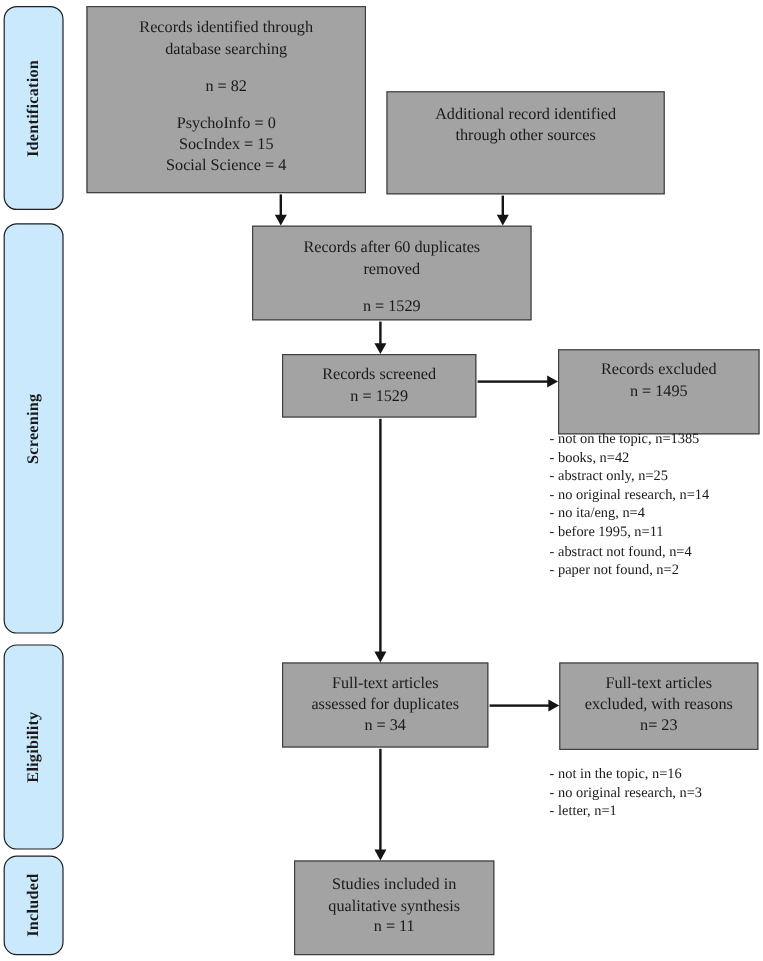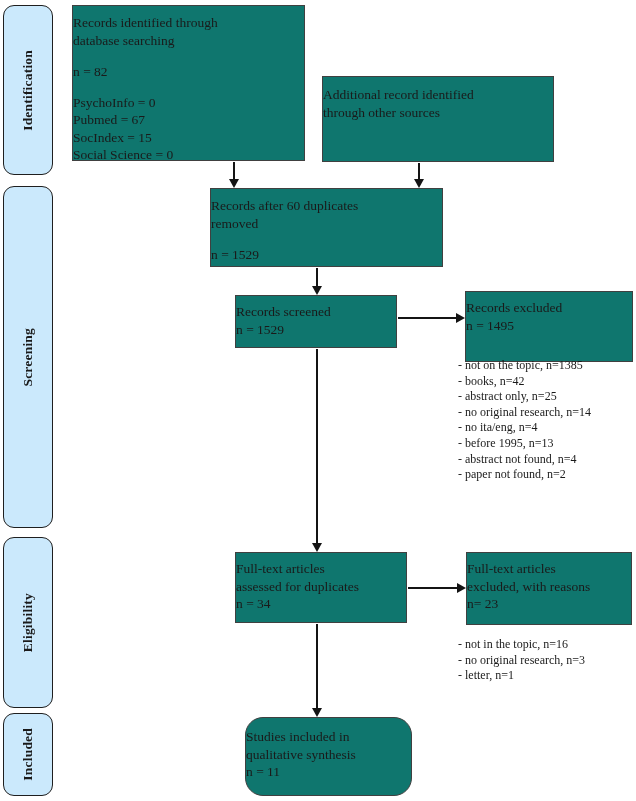--- a/index.html
+++ b/index.html
@@ -13,22 +13,22 @@
     background:#cbe9fc; border:1.6px solid #1f1f1f; border-radius:11px;
     display:flex; align-items:center; justify-content:center;
   }
   .stage span {
     writing-mode:vertical-rl; transform:rotate(180deg);
     font-weight:bold; font-size:13.5px; letter-spacing:.2px; white-space:nowrap;
   }
 
   
   .fbox {
-    position:absolute; background:#0f766e; border:1.6px solid #404040;
-    text-align:left; font-size:13.5px; line-height:17.5px;
+    position:absolute; background:#a3a3a3; border:1.6px solid #404040;
+    text-align:center; font-size:13.5px; line-height:17.5px;
   }
   .fbox .cnt { display:block; }
 
   
   .rlist { position:absolute; font-size:12px; line-height:15.6px; text-align:left; }
 
   
   .arr-v { position:absolute; width:2px; background:#141414; }
   .arr-v::after {
     content:""; position:absolute; left:-4px; bottom:-8px;
@@ -40,21 +40,21 @@
     content:""; position:absolute; top:-4px; right:-8px;
     border-top:5px solid transparent; border-bottom:5px solid transparent;
     border-left:9px solid #141414;
   }
 
   .mt14 { margin-top:14px; }
   .mt13 { margin-top:13px; }
   .pt8 { padding-top:8px; }
   .pt7 { padding-top:7px; }
   .pt9 { padding-top:9px; }
-  .pt10 { padding-top:10px;border-radius:18px; }
+  .pt10 { padding-top:10px; }
 </style>
 </head>
 <body>
 
 <div class="canvas">
 
   <div class="stage" style="top:5px; height:170px;">
     <span>Identification</span>
   </div>
   <div class="stage" style="top:186px; height:342px;">
@@ -65,23 +65,22 @@
   </div>
   <div class="stage" style="top:713px; height:83px;">
     <span>Included</span>
   </div>
 
   <div class="fbox pt8" style="left:72px; top:5px; width:233px; height:156px;">
     <div>Records identified through</div>
     <div>database searching</div>
     <div class="cnt mt14">n = 82</div>
     <div class="mt13">PsychoInfo = 0</div>
-    <div>Pubmed = 67</div>
     <div>SocIndex = 15</div>
-    <div>Social Science = 0</div>
+    <div>Social Science = 4</div>
   </div>
 
   <div class="fbox pt9" style="left:322px; top:76px; width:232px; height:86px;">
     <div>Additional record identified</div>
     <div>through other sources</div>
   </div>
 
   <div class="fbox pt8" style="left:210px; top:188px; width:233px; height:79px;">
     <div>Records after 60 duplicates</div>
     <div>removed</div>
@@ -97,21 +96,21 @@
     <div>Records excluded</div>
     <div class="cnt">n = 1495</div>
   </div>
 
   <div class="rlist" style="left:458px; top:358px; width:178px;">
     <div>- not on the topic, n=1385</div>
     <div>- books, n=42</div>
     <div>- abstract only, n=25</div>
     <div>- no original research, n=14</div>
     <div>- no ita/eng, n=4</div>
-    <div>- before 1995, n=13</div>
+    <div>- before 1995, n=11</div>
     <div>- abstract not found, n=4</div>
     <div>- paper not found, n=2</div>
   </div>
 
   <div class="fbox pt7" style="left:235px; top:552px; width:172px; height:71px;">
     <div>Full-text articles</div>
     <div>assessed for duplicates</div>
     <div class="cnt">n = 34</div>
   </div>
 

